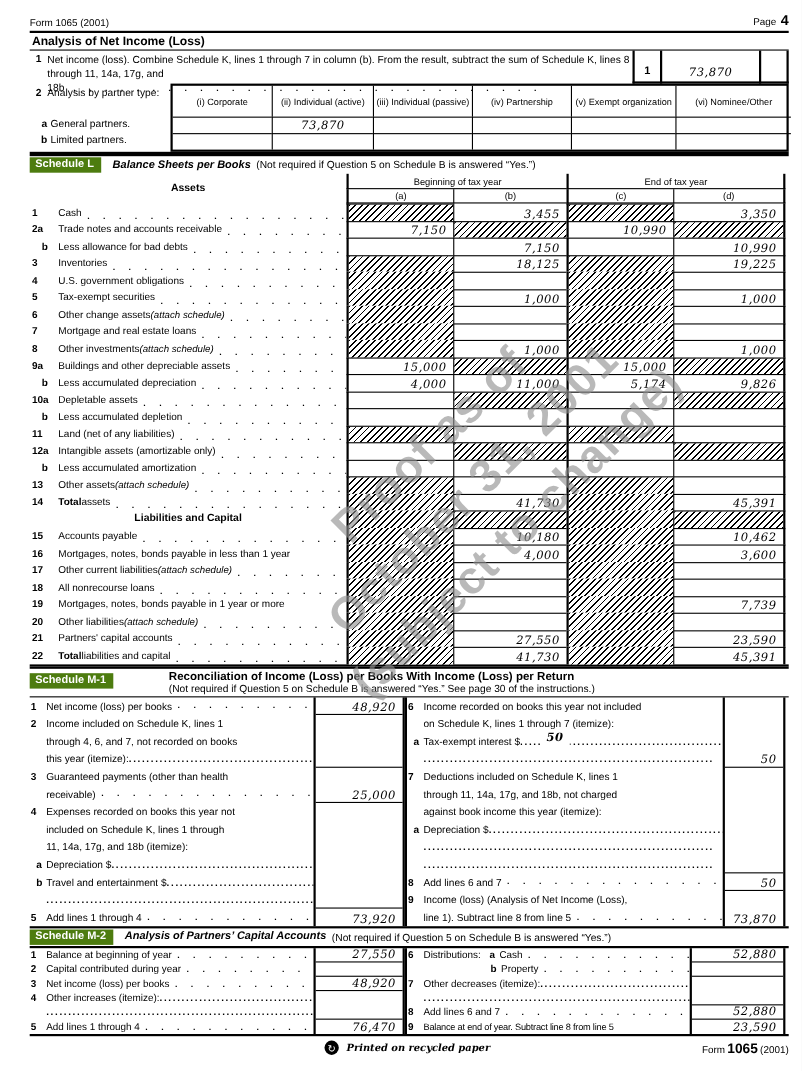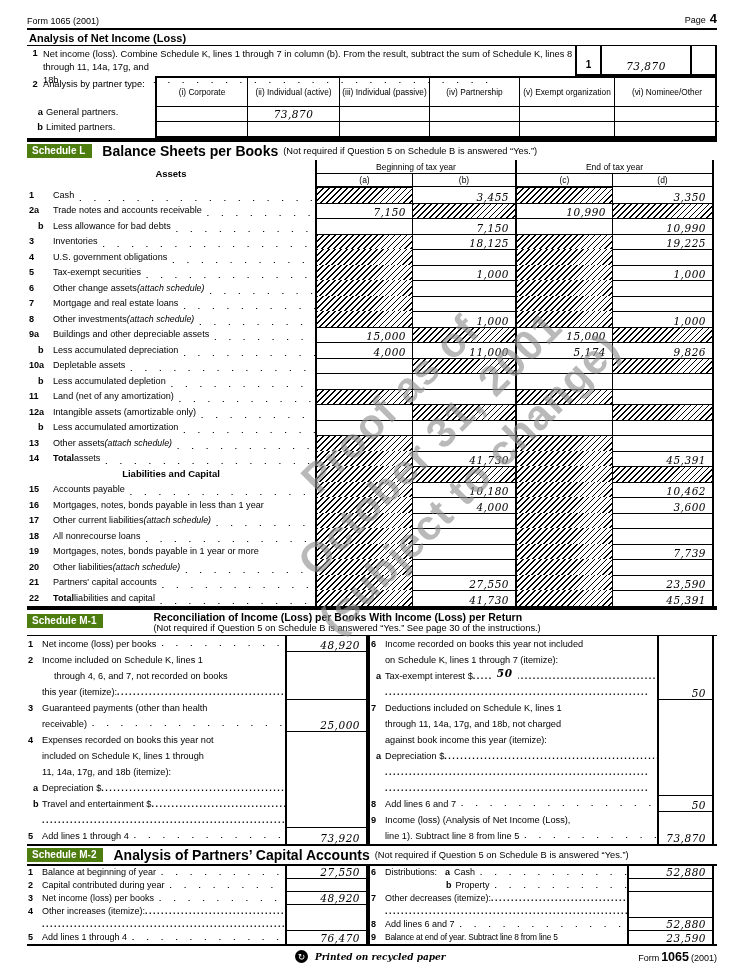--- a/index.html
+++ b/index.html
@@ -7,21 +7,21 @@
         font-family:"Liberation Sans",sans-serif;overflow:hidden;}
   .inner{position:absolute;left:27px;top:8px;width:690px;}
   
   .tophdr{display:flex;justify-content:space-between;align-items:flex-end;height:18px;
           border-bottom:2px solid #000;font-size:9px;padding-bottom:2px;}
   .pgword{font-size:9px;} .pgnum{font-weight:bold;font-size:13px;margin-left:4px;}
   
   .antitle{font-weight:bold;font-size:11px;padding:2px 0 1px 2px;border-bottom:1.5px solid #000;}
   .schhdr{display:flex;align-items:center;border-top:2px solid #000;padding:1px 0;}
   .schtag{background:#4d7c0f;color:#fff;font-weight:bold;font-size:10px;padding:1px 7px 2px 5px;margin-right:10px;white-space:nowrap;}
-  .schtitle{font-weight:bold;font-size:14px;margin-right:5px;white-space:nowrap;}
+  .schtitle{font-weight:bold;font-size:10px;margin-right:5px;white-space:nowrap;font-style:italic;}
   .schnote{font-size:9.3px;white-space:nowrap;}
   .m1hdr{display:flex;border-top:2px solid #000;border-bottom:1.5px solid #000;padding:1px 0 2px 0;}
   .m1hdr .txt{flex:1;text-align:left;padding-left:40px;}
   .m1hdr .t1{font-weight:bold;font-size:10.5px;}
   .m1hdr .t2{font-size:9.3px;}
   
   .line1{display:flex;height:30px;font-size:9.3px;}
   .line1 .lnum{width:16px;font-weight:bold;padding-top:2px;text-align:center;flex-shrink:0;}
   .line1 .ltext{width:532px;line-height:13px;padding-top:2px;}
   .l1box{border-left:2px solid #000;border-bottom:2px solid #000;box-sizing:border-box;
@@ -333,21 +333,21 @@
             <div class="num sub">b</div>
             <div>Less accumulated depletion</div>
             <div class="dots"></div>
           </div>
           <div class="slc cA bt"></div>
           <div class="slc cB bt"></div>
           <div class="slc cC bt"></div>
           <div class="slc cD bt"></div>
           <div class="sl-label">
             <div class="num">11</div>
-            <div>Land (net of any amortization)</div>
+            <div>Land (net of any liabilities)</div>
             <div class="dots"></div>
           </div>
           <div class="slc cA hatch bt"></div>
           <div class="slc cB bt"></div>
           <div class="slc cC hatch bt"></div>
           <div class="slc cD bt"></div>
           <div class="sl-label">
             <div class="num">12a</div>
             <div>Intangible assets (amortizable only)</div>
             <div class="dots"></div>
@@ -500,21 +500,21 @@
           <div class="mlines" style="width: 258px;">
             <div class="mline" style="height: 16px; line-height: 16px;">
               <div class="num">1</div>
               <div>Net income (loss) per books</div>
               <div class="dots"></div>
             </div>
             <div class="mline" style="height: 16px; line-height: 16px;">
               <div class="num">2</div>
               <div>Income included on Schedule K, lines 1</div>
             </div>
-            <div class="mline" style="height: 16px; line-height: 16px; gap: 12px;">
+            <div class="mline" style="height: 16px; line-height: 16px;">
               <div class="num"></div>
               <div>through 4, 6, and 7, not recorded on books</div>
             </div>
             <div class="mline" style="height: 16px; line-height: 16px;">
               <div class="num"></div>
               <div>this year (itemize):</div>
               <div class="fill"></div>
             </div>
             <div class="mline" style="height: 16px; line-height: 16px;">
               <div class="num">3</div>

